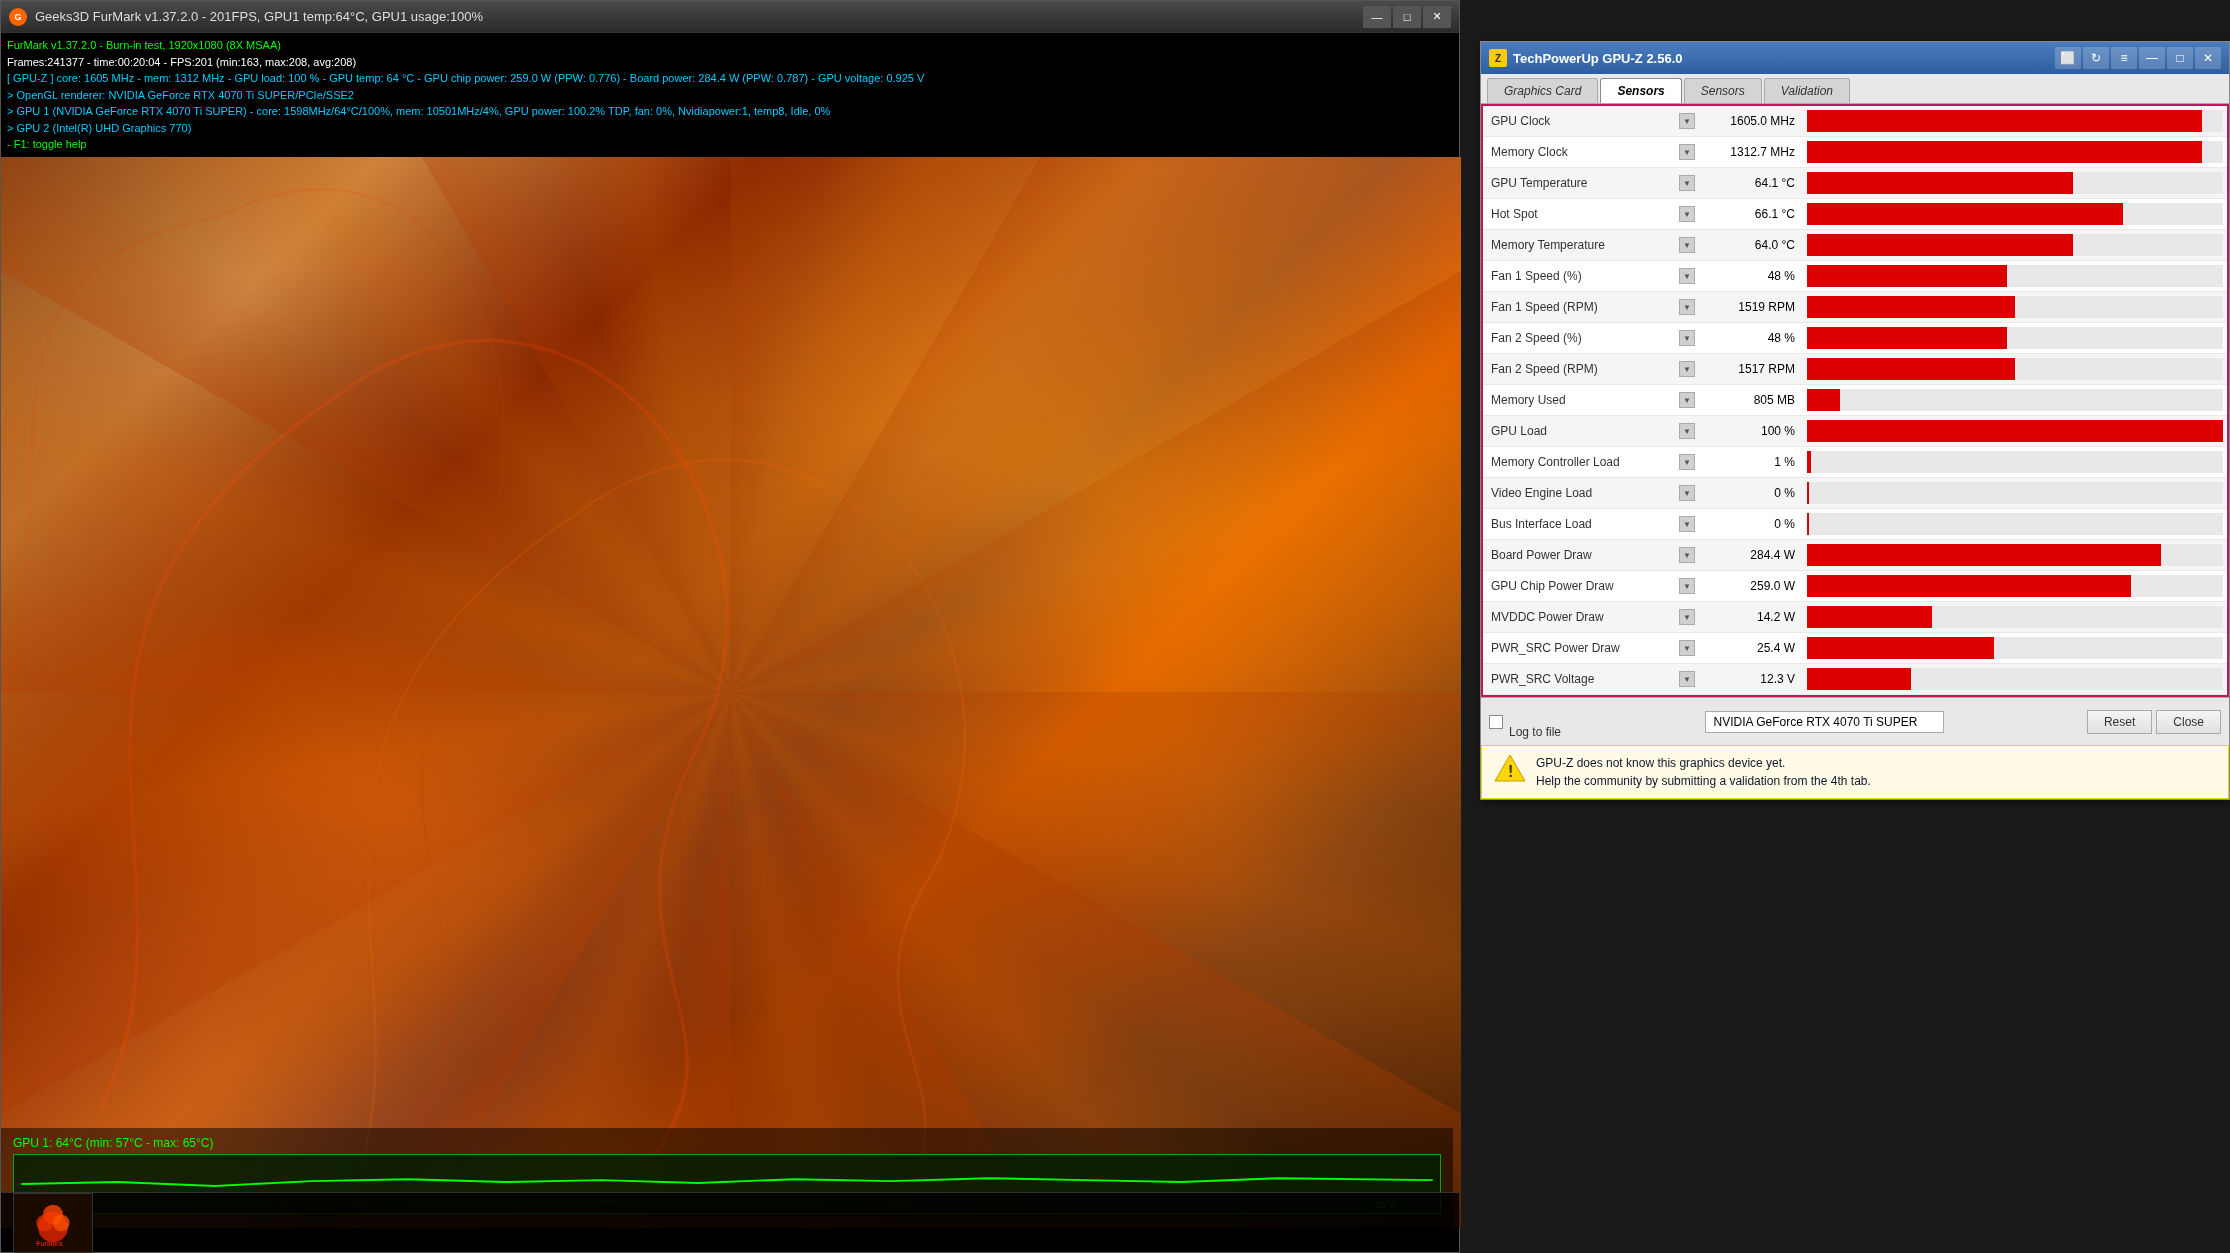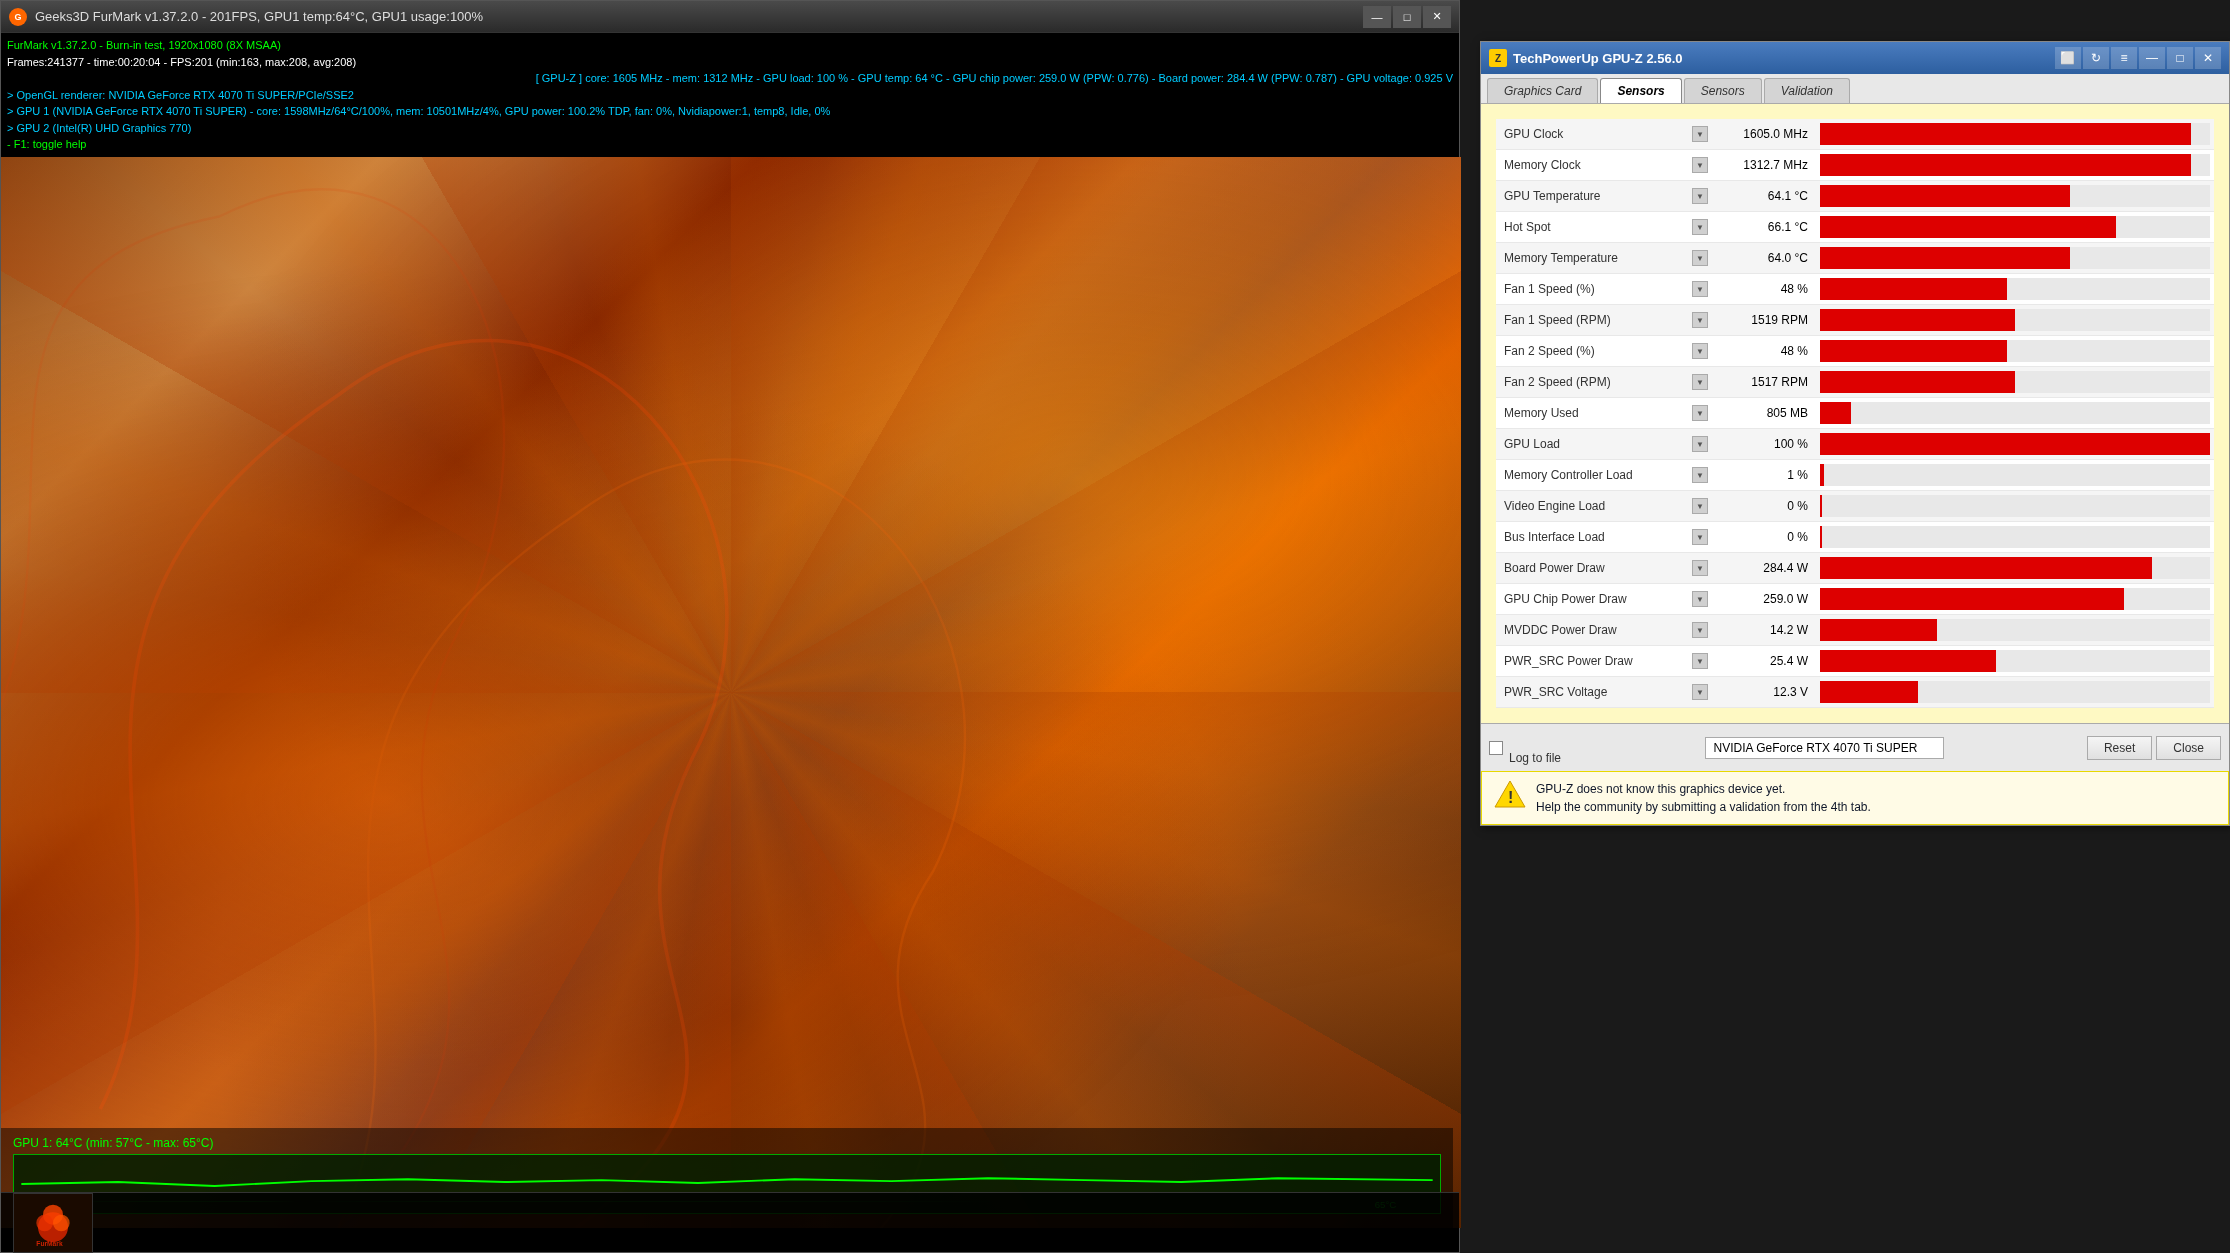--- a/index.html
+++ b/index.html
@@ -54,21 +54,21 @@
     }
 
     .furmark-info {
       background: #000;
       padding: 4px 6px;
       font-size: 11px;
       line-height: 1.5;
     }
     .furmark-info .line1 { color: #00ff00; }
     .furmark-info .line2 { color: #ffffff; }
-    .furmark-info .line3 { color: #00ccff; text-align: right; }
+    .furmark-info .line3 { color: #00ccff; }
     .furmark-info .line4 { color: #00ccff; }
     .furmark-info .line5 { color: #00ccff; }
     .furmark-info .line6 { color: #00ff00; }
 
     .furmark-canvas {
       width: 1460px;
       height: calc(100% - 120px - 60px);
       background: linear-gradient(135deg, #8B4513 0%, #CD853F 15%, #8B2500 30%, #D2691E 45%, #A0522D 55%, #FF6B00 65%, #8B4513 80%, #4a2000 100%);
       position: relative;
       overflow: hidden;
@@ -193,22 +193,22 @@
       border-radius: 3px 3px 0 0;
     }
     .gpuz-tab.active {
       background: #fff;
       color: #000;
       font-weight: 600;
       border-color: #888;
     }
 
     .gpuz-sensors {
-      background: #fef9c3;
-      padding: 15px;
+      background: #be185d;
+      padding: 2px;
     }
     .sensor-row {
       display: flex;
       align-items: center;
       height: 31px;
       border-bottom: 1px solid #e8e8e8;
     }
     .sensor-row:nth-child(odd) { background: #f5f5f5; }
     .sensor-row:nth-child(even) { background: #fff; }
     .sensor-name {

